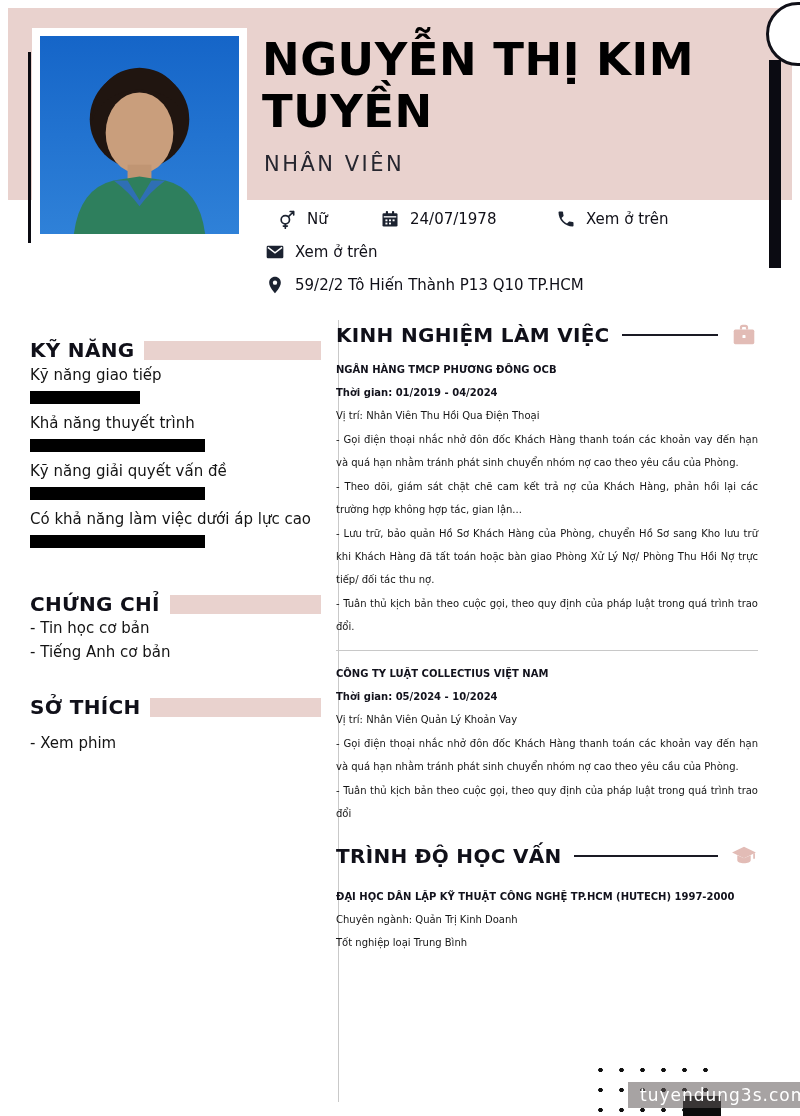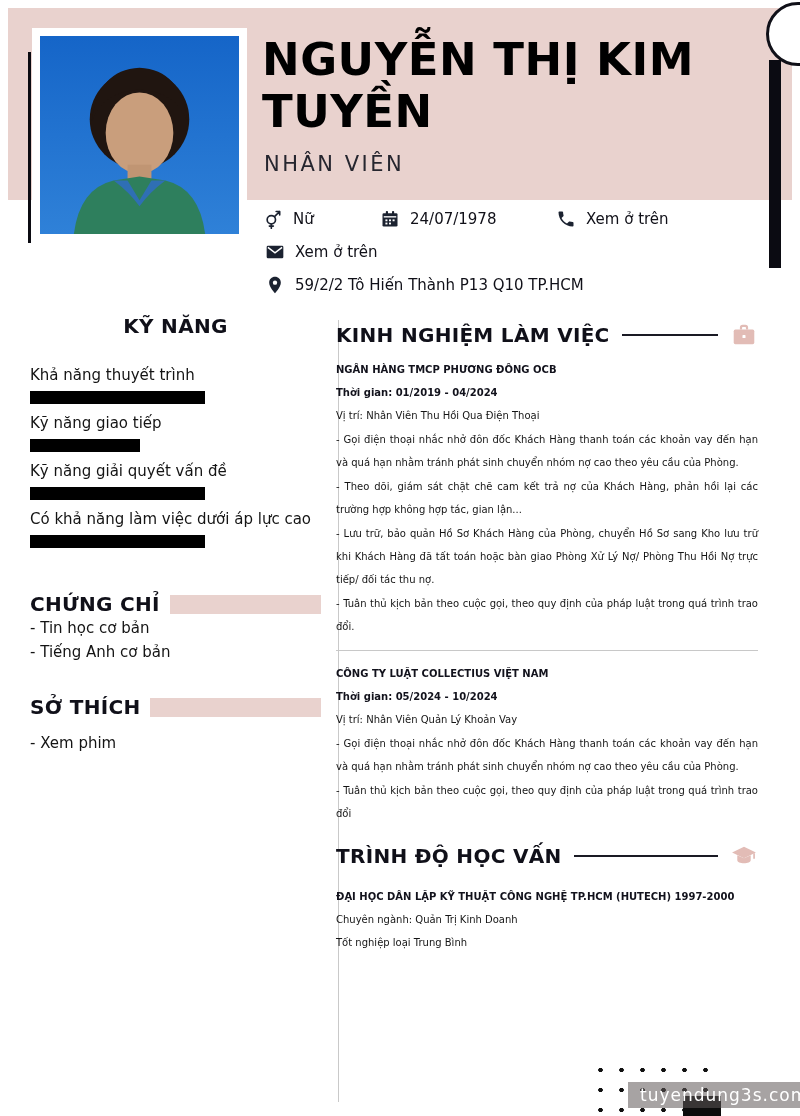--- a/index.html
+++ b/index.html
@@ -19,32 +19,32 @@
                  background:#ffffff; padding:8px; }
   .photo-frame svg { display:block; width:100%; height:100%; }
 
   .name { position:absolute; left:262px; top:34px; width:515px; font-size:45px; font-weight:800;
           line-height:1.16; letter-spacing:.5px; color:#000000; }
   .subtitle { position:absolute; left:264px; top:152px; font-size:21px; letter-spacing:2.5px;
               color:#26262f; }
 
   .contact { position:absolute; display:flex; align-items:center; gap:10px; font-size:15px; color:#101018; }
   .contact svg { width:20px; height:20px; flex:0 0 auto; }
-  .c-gender  { left:263px; top:209px; }
+  .c-gender  { left:277px; top:209px; }
   .c-dob     { left:380px; top:209px; }
   .c-phone   { left:556px; top:209px; }
   .c-email   { left:265px; top:242px; }
   .c-address { left:265px; top:275px; }
 
   
   .sec-head { position:absolute; left:30px; width:291px; display:flex; align-items:center; }
   .h2 { font-size:20px; font-weight:800; color:#101019; letter-spacing:.3px; white-space:nowrap; }
   .sec-head .accent { flex:1; height:19px; background:#e9d2ce; margin-left:10px; }
 
-  .skills-head { top:314px;flex-direction:column; }
+  .skills-head { top:338px; }
   .skills { position:absolute; left:30px; top:366px; width:291px; }
   .skill { margin-bottom:10px; }
   .skill-label { font-size:15px; line-height:19px; margin-bottom:6px; }
   .skill-bar { height:13px; background:#000000; }
 
   .cert-head { top:592px; }
   .cert-list { position:absolute; left:30px; top:616px; width:291px; font-size:15px; line-height:24px; }
   .hobby-head { top:695px;justify-content:flex-end; }
   .hobby-list { position:absolute; left:30px; top:731px; width:291px; font-size:15px; line-height:24px; }
 
@@ -150,26 +150,26 @@
     </svg>
     <span>59/2/2 Tô Hiến Thành P13 Q10 TP.HCM</span>
   </div>
 
   <div class="sec-head skills-head">
     <h2 class="h2">KỸ NĂNG</h2>
     <div class="accent"></div>
   </div>
   <div class="skills">
     <div class="skill">
+      <div class="skill-label">Kỹ năng giao tiếp</div>
+      <div class="skill-bar" style="width: 110px;"></div>
+    </div>
+    <div class="skill">
       <div class="skill-label">Khả năng thuyết trình</div>
       <div class="skill-bar" style="width: 175px;"></div>
-    </div>
-    <div class="skill">
-      <div class="skill-label">Kỹ năng giao tiếp</div>
-      <div class="skill-bar" style="width: 110px;"></div>
     </div>
     <div class="skill">
       <div class="skill-label">Kỹ năng giải quyết vấn đề</div>
       <div class="skill-bar" style="width: 175px;"></div>
     </div>
     <div class="skill">
       <div class="skill-label">Có khả năng làm việc dưới áp lực cao</div>
       <div class="skill-bar" style="width: 175px;"></div>
     </div>
   </div>

